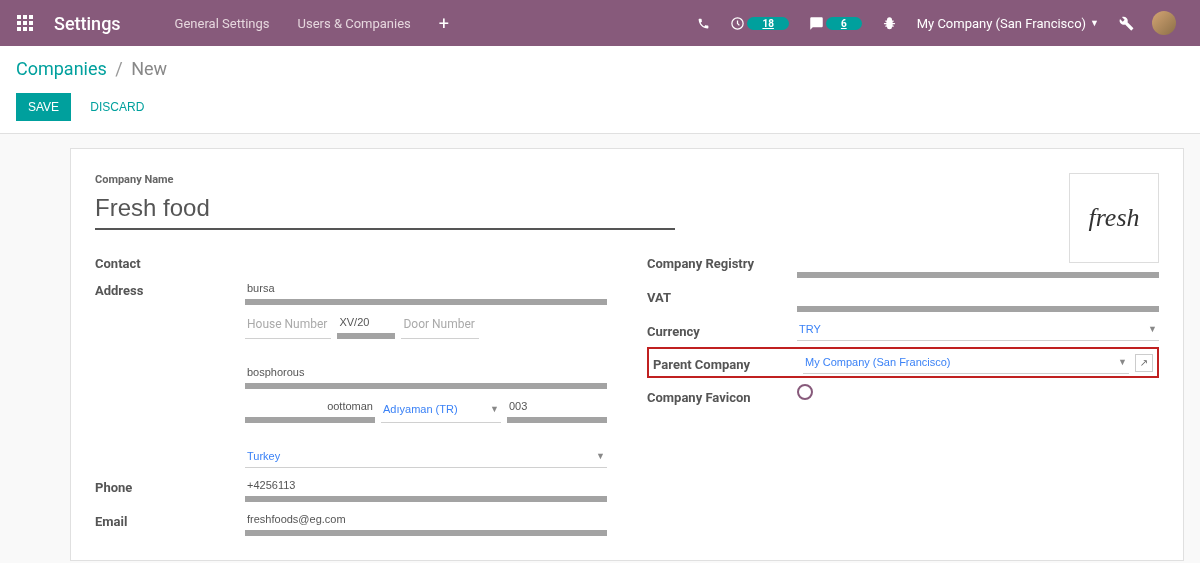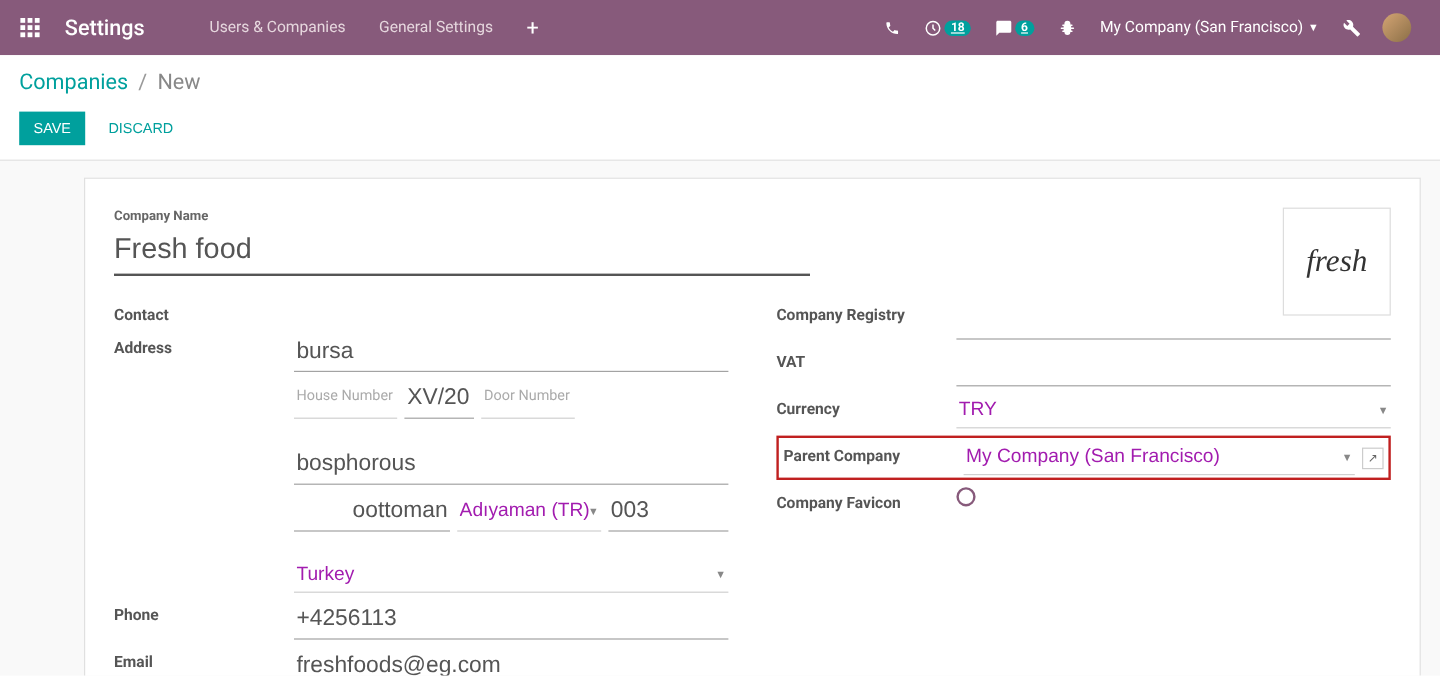--- a/index.html
+++ b/index.html
@@ -6,21 +6,21 @@
 body { font-family: -apple-system, BlinkMacSystemFont, "Segoe UI", Roboto, sans-serif; font-size: 13px; color: #4c4c4c; background: #f9f9f9; width: 1200px; height: 563px; overflow: hidden; }
 .topnav { background: #875a7b; height: 46px; display: flex; align-items: center; color: #fff; padding: 0 8px; }
 .apps-icon { width: 34px; height: 46px; display: flex; align-items: center; justify-content: center; cursor: pointer; }
 .apps-grid { display: grid; grid-template-columns: repeat(3, 4px); grid-template-rows: repeat(3, 4px); gap: 2px; }
 .apps-grid span { background: #fff; width: 4px; height: 4px; }
 .brand { font-size: 18px; font-weight: 500; margin-left: 12px; margin-right: 40px; }
 .nav-link { color: #e6d7de; font-size: 13px; padding: 0 14px; height: 46px; display: flex; align-items: center; cursor: pointer; }
 .nav-plus { font-size: 18px; padding: 0 14px; cursor: pointer; }
 .nav-spacer { flex: 1; }
 .nav-icon { padding: 0 10px; height: 46px; display: flex; align-items: center; cursor: pointer; position: relative; }
-.badge { background: #00a09d; color: #fff; font-size: 10px; font-weight: bold; border-radius: 10px; padding: 1px 5px; margin-left: 2px; text-decoration: underline; }
+.badge { background: #00a09d; color: #fff; font-size: 10px; font-weight: bold; border-radius: 10px; padding: 1px 15px; margin-left: 2px; text-decoration: underline; }
 .company-sel { padding: 0 10px; height: 46px; display: flex; align-items: center; cursor: pointer; font-size: 13px; }
 .caret { margin-left: 4px; font-size: 9px; }
 .user { padding: 0 8px; height: 46px; display: flex; align-items: center; cursor: pointer; font-size: 13px; }
 .avatar { width: 24px; height: 24px; border-radius: 50%; background: linear-gradient(135deg,#d4a574,#8b6f47); margin-right: 8px; }
 .breadcrumb-bar { background: #fff; padding: 12px 16px; border-bottom: 1px solid #e0e0e0; }
 .breadcrumb { font-size: 18px; }
 .breadcrumb .link { color: #00a09d; cursor: pointer; }
 .breadcrumb .sep { color: #999; margin: 0 4px; }
 .breadcrumb .current { color: #888; }
 .action-bar { margin-top: 14px; }
@@ -32,27 +32,27 @@
 .label-small { font-size: 11px; font-weight: bold; color: #666; margin-bottom: 4px; }
 .company-name-input { width: 580px; border: none; border-bottom: 2px solid #555; font-size: 24px; color: #555; padding: 4px 0 6px 0; outline: none; background: transparent; }
 .tabs { display: flex; margin-top: 28px; border-bottom: 1px solid #ddd; }
 .tab { padding: 10px 16px; font-size: 13px; cursor: pointer; color: #888; border: 1px solid transparent; position: relative; top: 1px; }
 .tab.active { color: #4c4c4c; border: 1px solid #ddd; border-bottom: 1px solid #fff; background: #fff; border-radius: 3px 3px 0 0; }
 .form-grid { display: flex; gap: 40px; margin-top: 20px; }
 .col { flex: 1; }
 .row { display: flex; align-items: flex-start; margin-bottom: 6px; }
 .row-label { width: 150px; font-size: 13px; font-weight: bold; color: #555; padding-top: 6px; }
 .row-field { flex: 1; }
-.inp { border: none; border-bottom: 1px solid #a3a3a3; padding: 5px 2px; font-size: 19px; color: #555; width: 100%; outline: none; background: transparent; }
+.inp { border: none; border-bottom: 6px solid #a3a3a3; padding: 5px 2px; font-size: 11px; color: #555; width: 100%; outline: none; background: transparent; }
 .inp::placeholder { color: #aaa; }
 .addr-line { display: flex; gap: 6px; margin-bottom: 16px; }
 .addr-line .ph { flex-shrink: 0; font-size: 12px; color: #aaa; padding: 6px 4px 6px 2px; border-bottom: 1px solid #d0d0d0; }
 .sel-wrap { position: relative; display: flex; align-items: center; border-bottom: 1px solid #d0d0d0; flex: 1; }
 .sel-wrap .caret-d { position: absolute; right: 2px; font-size: 9px; color: #888; pointer-events: none; }
-.sel-inp { border: none; padding: 5px 2px; font-size: 16px; color: #a21caf; width: 100%; outline: none; background: transparent; }
+.sel-inp { border: none; padding: 5px 2px; font-size: 11px; color: #3b82f6; width: 100%; outline: none; background: transparent; }
 .ext-link { width: 18px; height: 18px; border: 1px solid #ccc; display: inline-flex; align-items: center; justify-content: center; font-size: 10px; color: #666; margin-left: 6px; cursor: pointer; }
 .highlight { border: 2px solid #c02020; padding: 2px 4px; }
 .favicon-box { width: 16px; height: 16px; border: 2px solid #875a7b; border-radius: 50%; display: inline-block; cursor: pointer; }
 .row-nolabel .row-label { visibility: hidden; }
 </style>
 </head>
 <body>
 
 <div class="topnav">
   <div class="apps-icon">
@@ -62,22 +62,22 @@
         <span></span>
         <span></span>
         <span></span>
         <span></span>
         <span></span>
         <span></span>
         <span></span>
       </div>
   </div>
   <div class="brand">Settings</div>
+  <div class="nav-link">General Settings</div>
   <div class="nav-link">Users &amp; Companies</div>
-  <div class="nav-link">General Settings</div>
   <div class="nav-plus">+</div>
   <div class="nav-spacer"></div>
   <div class="nav-icon">
     <svg width="13" height="13" viewBox="0 0 24 24" fill="#fff">
         <path d="M6.6 10.8c1.4 2.8 3.8 5.1 6.6 6.6l2.2-2.2c.3-.3.7-.4 1-.2 1.1.4 2.4.6 3.6.6.6 0 1 .4 1 1V20c0 .6-.4 1-1 1C10.6 21 3 13.4 3 4c0-.6.4-1 1-1h3.5c.6 0 1 .4 1 1 0 1.2.2 2.5.6 3.6.1.4 0 .8-.2 1l-2.3 2.2z"></path>
       </svg>
   </div>
   <div class="nav-icon">
     <svg width="15" height="15" viewBox="0 0 24 24" fill="none" stroke="#fff" stroke-width="2">
         <circle cx="12" cy="12" r="9"></circle>

